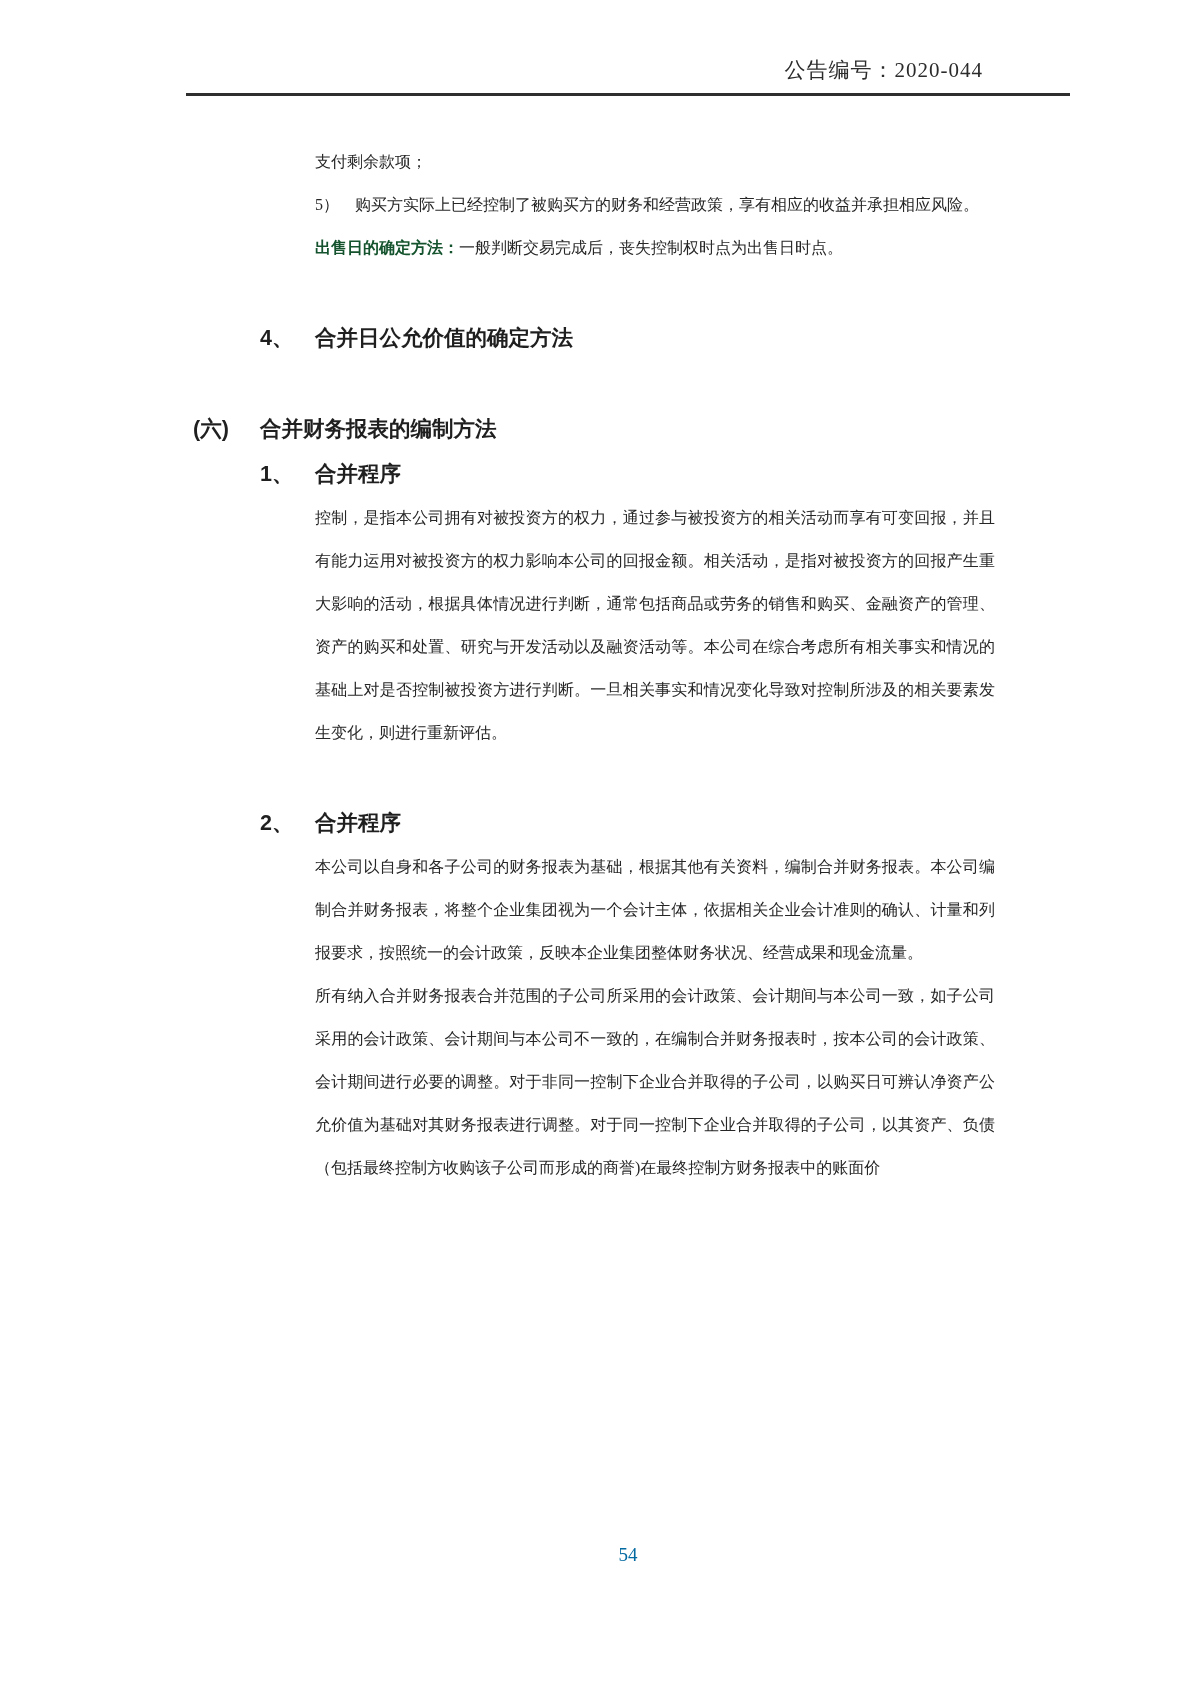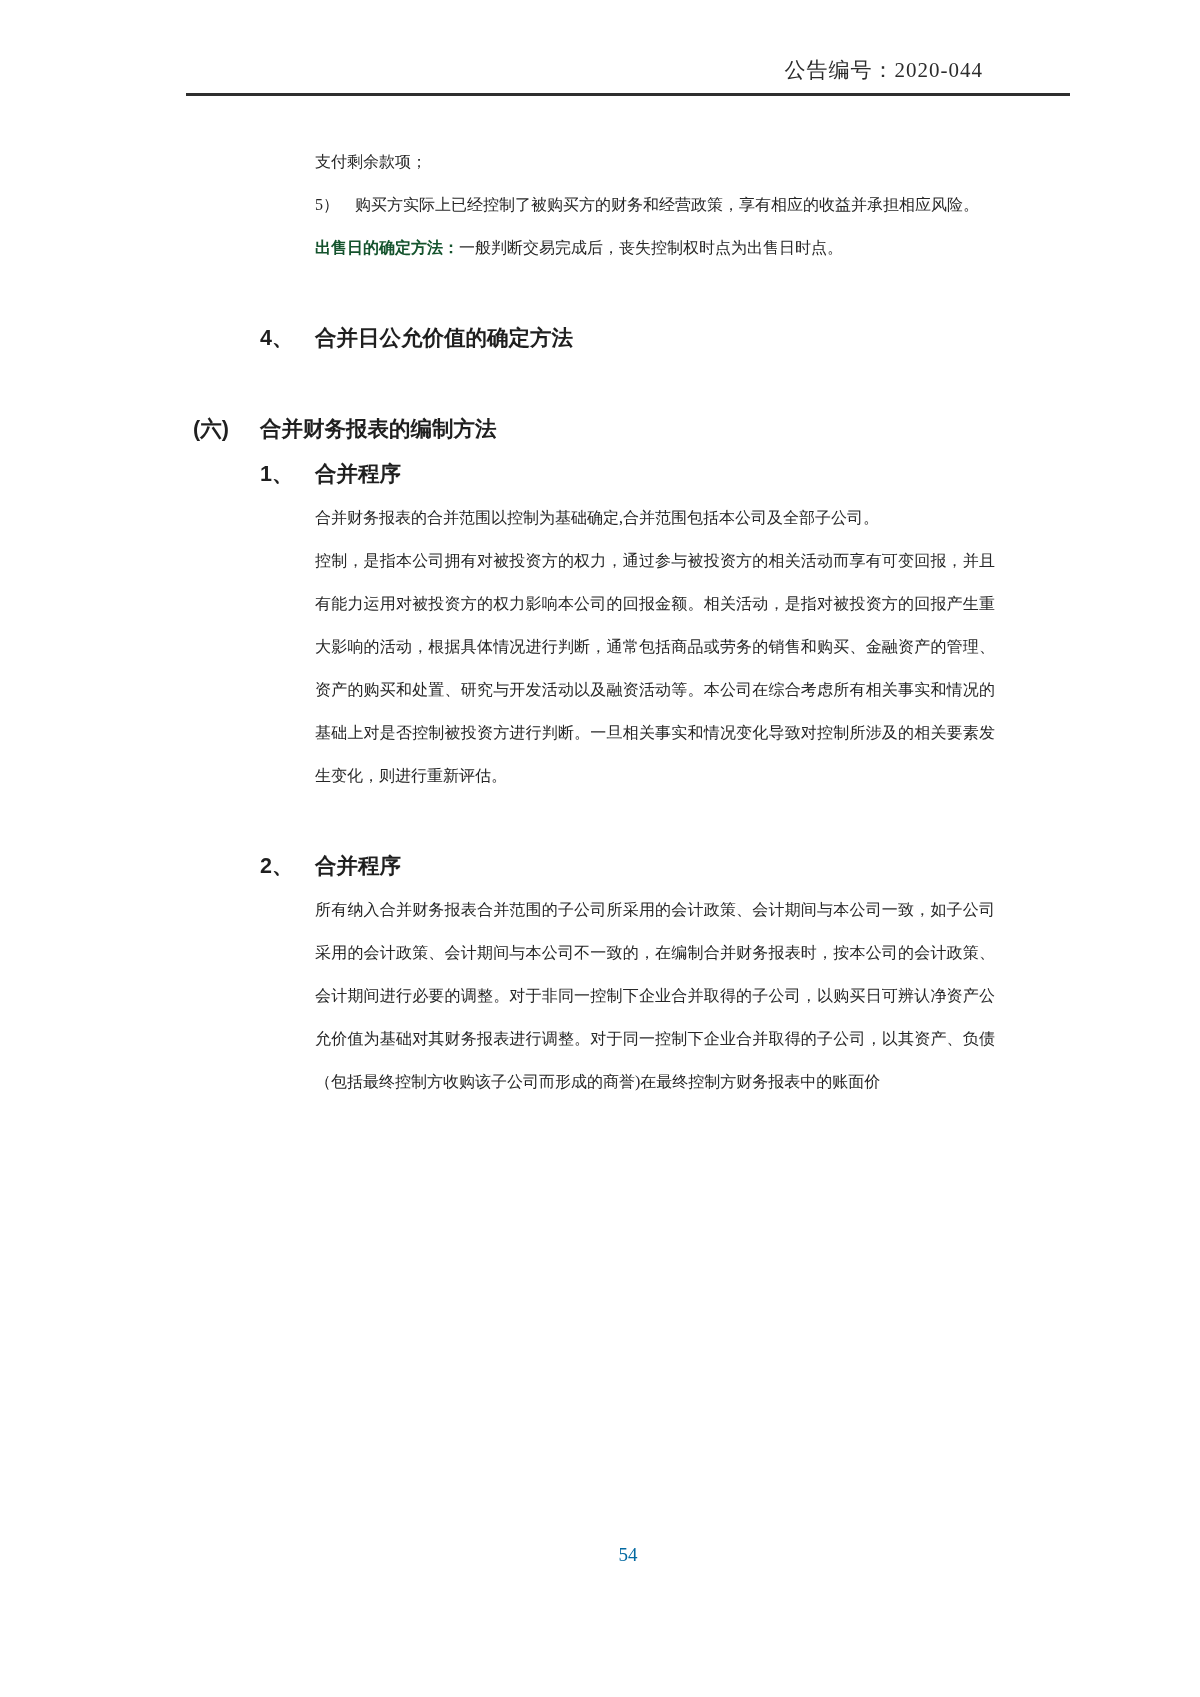--- a/index.html
+++ b/index.html
@@ -100,27 +100,27 @@
 
     <div class="h-row lvl-a mt-lg">
       <span class="h-num">(六)</span>
       <span class="h-title">合并财务报表的编制方法</span>
     </div>
 
     <div class="h-row lvl-b mt-sm">
       <span class="h-num">1、</span>
       <span class="h-title">合并程序</span>
     </div>
-    <p class="body">合并财务报表的合并范围以控制为基础确定,合并范围包括本公司及全部子公司。</p>
     <p class="body">控制，是指本公司拥有对被投资方的权力，通过参与被投资方的相关活动而享有可变回报，并且有能力运用对被投资方的权力影响本公司的回报金额。相关活动，是指对被投资方的回报产生重大影响的活动，根据具体情况进行判断，通常包括商品或劳务的销售和购买、金融资产的管理、资产的购买和处置、研究与开发活动以及融资活动等。本公司在综合考虑所有相关事实和情况的基础上对是否控制被投资方进行判断。一旦相关事实和情况变化导致对控制所涉及的相关要素发生变化，则进行重新评估。</p>
 
     <div class="h-row lvl-b mt-lg">
       <span class="h-num">2、</span>
       <span class="h-title">合并程序</span>
     </div>
+    <p class="body">本公司以自身和各子公司的财务报表为基础，根据其他有关资料，编制合并财务报表。本公司编制合并财务报表，将整个企业集团视为一个会计主体，依据相关企业会计准则的确认、计量和列报要求，按照统一的会计政策，反映本企业集团整体财务状况、经营成果和现金流量。</p>
     <p class="body">所有纳入合并财务报表合并范围的子公司所采用的会计政策、会计期间与本公司一致，如子公司采用的会计政策、会计期间与本公司不一致的，在编制合并财务报表时，按本公司的会计政策、会计期间进行必要的调整。对于非同一控制下企业合并取得的子公司，以购买日可辨认净资产公允价值为基础对其财务报表进行调整。对于同一控制下企业合并取得的子公司，以其资产、负债（包括最终控制方收购该子公司而形成的商誉)在最终控制方财务报表中的账面价</p>
 
   </main>
 
   <div class="footer">
     <span>54</span>
   </div>
 
 </div>
 

